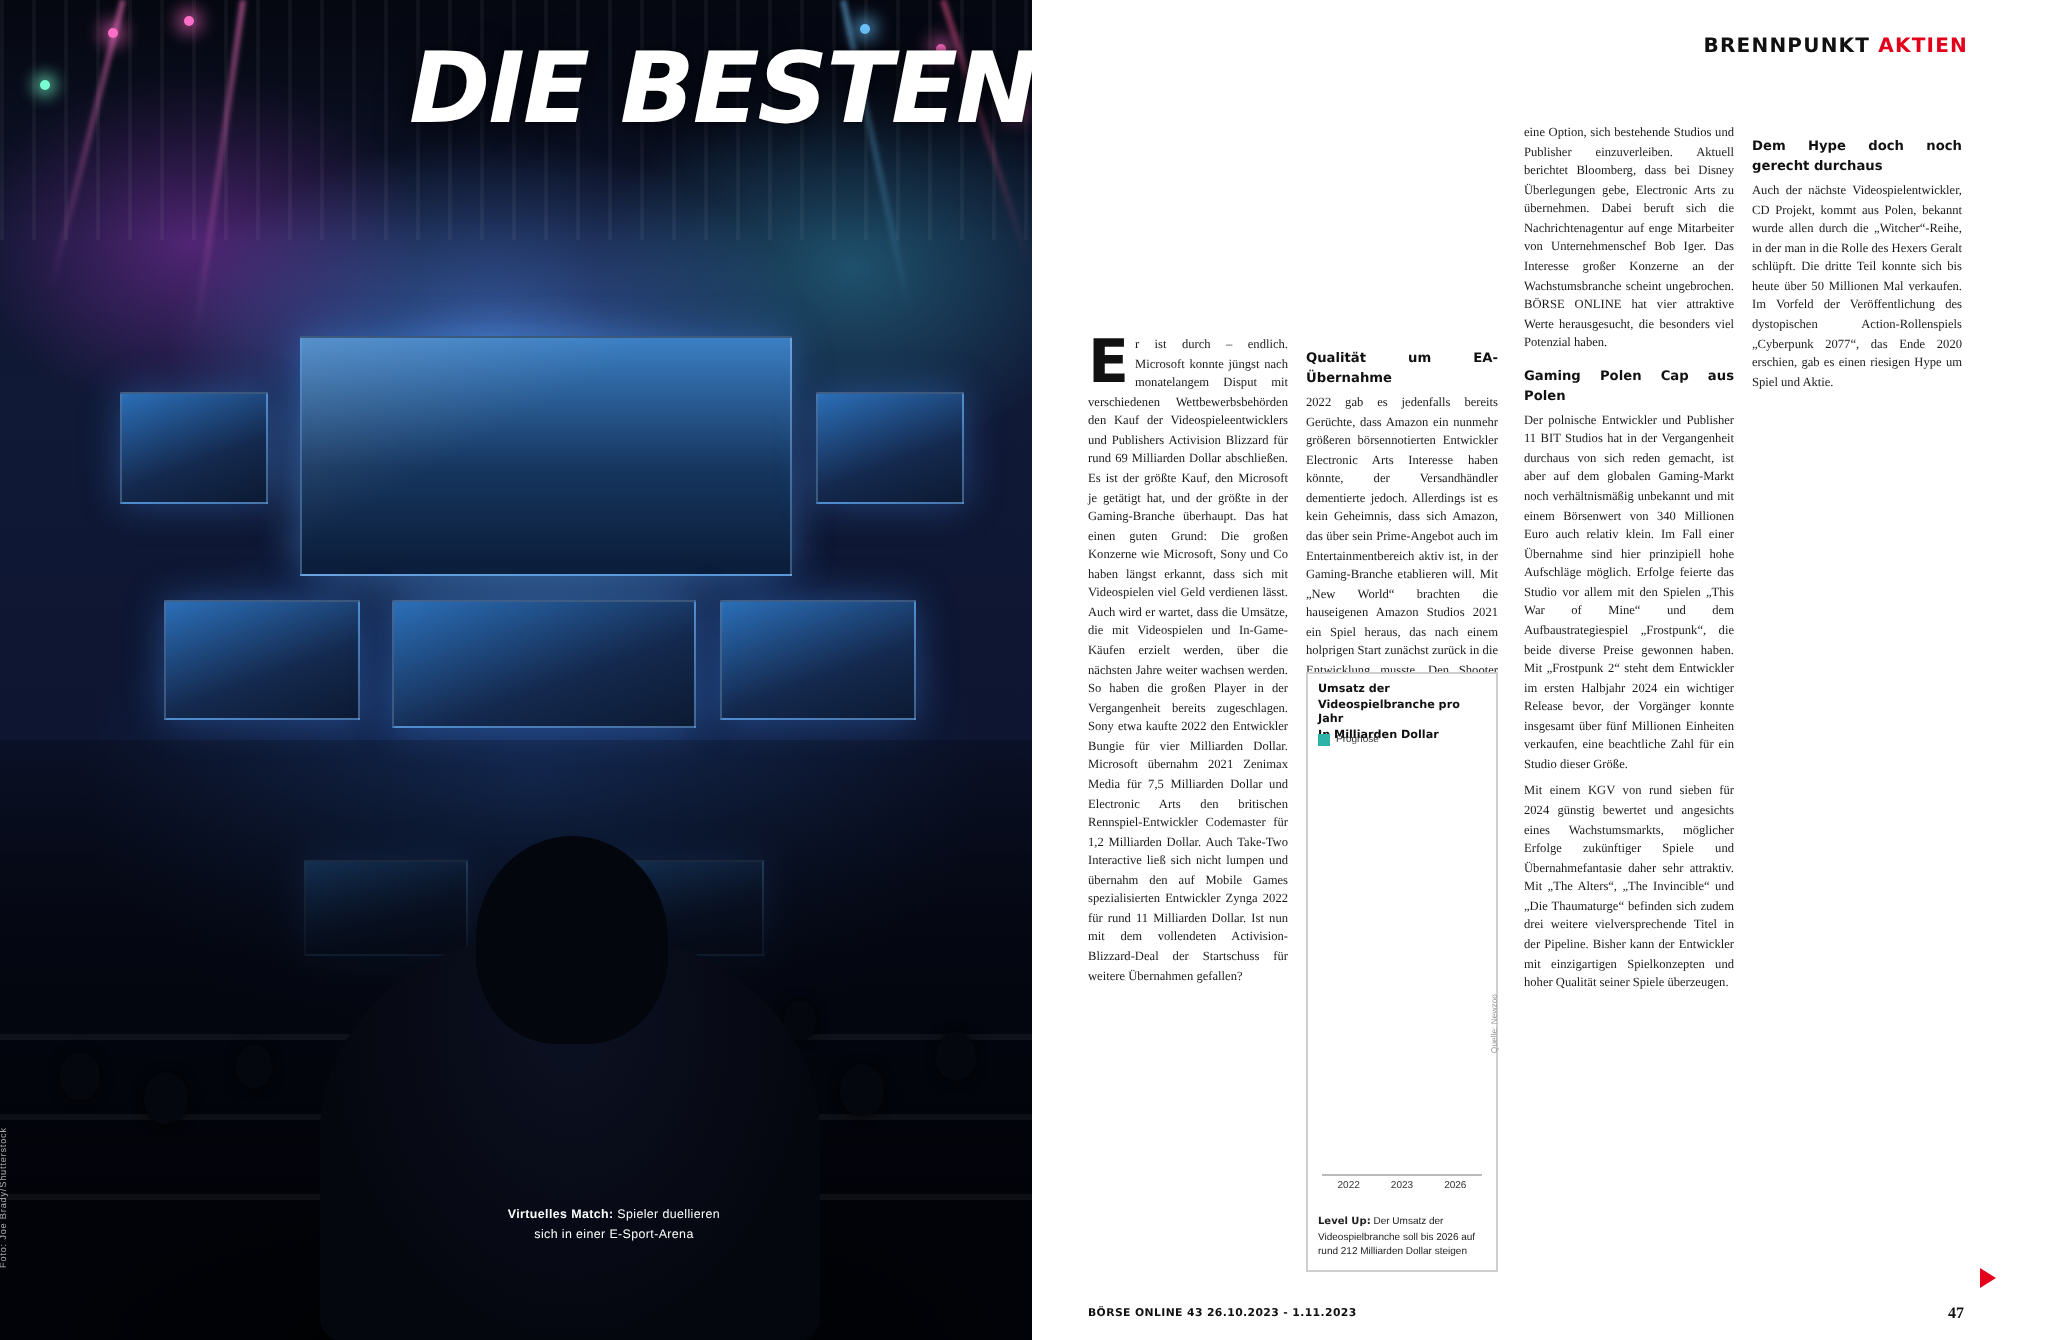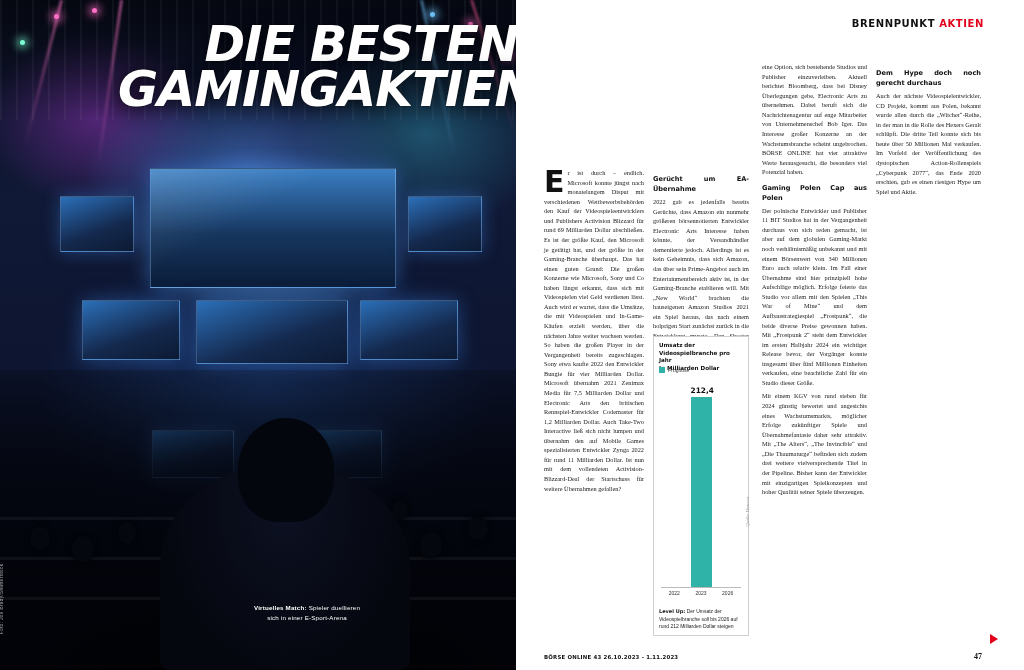--- a/index.html
+++ b/index.html
@@ -403,21 +403,20 @@
     <div class="head" style="left:30px; bottom:120px; width:20px; height:24px;"></div>
     <div class="head" style="left:72px; bottom:108px; width:22px; height:26px;"></div>
     <div class="head" style="left:118px; bottom:126px; width:18px; height:22px;"></div>
     <div class="head" style="left:420px; bottom:112px; width:22px; height:26px;"></div>
     <div class="head" style="left:468px; bottom:130px; width:20px; height:24px;"></div>
     <div class="head" style="left:392px; bottom:150px; width:16px; height:20px;"></div>
     <div class="fg-person"></div>
 
     <div class="headline">
       <span class="l1">DIE BESTEN</span>
-      <span class="l2">GAMINGAKTIEN</span>
     </div>
 
     <div class="caption-box">
       <b>Virtuelles Match:</b><span> Spieler duellieren sich in einer E-Sport-Arena</span>
     </div>
     <div class="photo-credit">Foto: Joe Brady/Shutterstock</div>
   </div>
 
   <div class="gutter-shadow"></div>
 
@@ -428,40 +427,36 @@
     </div>
 
 
     <div class="col col1">
       <p>
         <span class="dropcap">E</span><span>r ist durch – endlich. Microsoft konnte jüngst nach monatelangem Disput mit verschiedenen Wettbewerbsbehörden den Kauf der Videospieleentwicklers und Publishers Activision Blizzard für rund 69 Milliarden Dollar abschließen. Es ist der größte Kauf, den Microsoft je getätigt hat, und der größte in der Gaming-Branche überhaupt. Das hat einen guten Grund: Die großen Konzerne wie Microsoft, Sony und Co haben längst erkannt, dass sich mit Videospielen viel Geld verdienen lässt. Auch wird er wartet, dass die Umsätze, die mit Videospielen und In-Game-Käufen erzielt werden, über die nächsten Jahre weiter wachsen werden. So haben die großen Player in der Vergangenheit bereits zugeschlagen. Sony etwa kaufte 2022 den Entwickler Bungie für vier Milliarden Dollar. Microsoft übernahm 2021 Zenimax Media für 7,5 Milliarden Dollar und Electronic Arts den britischen Rennspiel-Entwickler Codemaster für 1,2 Milliarden Dollar. Auch Take-Two Interactive ließ sich nicht lumpen und übernahm den auf Mobile Games spezialisierten Entwickler Zynga 2022 für rund 11 Milliarden Dollar. Ist nun mit dem vollendeten Activision-Blizzard-Deal der Startschuss für weitere Übernahmen gefallen?</span>
       </p>
     </div>
 
     <div class="col col2">
-      <div class="subhead">Gerücht um EA-Übernahme</div>
+      <div class="subhead">Qualität um EA-Übernahme</div>
       <p>2022 gab es jedenfalls bereits Gerüchte, dass Amazon ein nunmehr größeren börsennotierten Entwickler Electronic Arts Interesse haben könnte, der Versandhändler dementierte jedoch. Allerdings ist es kein Geheimnis, dass sich Amazon, das über sein Prime-Angebot auch im Entertainmentbereich aktiv ist, in der Gaming-Branche etablieren will. Mit „New World“ brachten die hauseigenen Amazon Studios 2021 ein Spiel heraus, das nach einem holprigen Start zunächst zurück in die Entwicklung musste. Den Shooter „Crucible“ musste Amazon komplett einstellen. So ist es für die großen Konzerne, die Inhalte für ihre Plattformen suchen,</p>
     </div>
 
     <div class="chart-box">
       <div class="chart-title">
         <span>Umsatz der Videospielbranche pro Jahr</span><br>
         <span>In Milliarden Dollar</span>
       </div>
       <div class="chart-legend">
         <span class="legend-swatch"></span>
         <span>Prognose</span>
       </div>
 
       <div class="plot">
         <div class="bars">
-          <div class="bar-wrap">
-            <div class="bar-val">212,4</div>
-            <div class="bar teal" style="height:190px;"></div>
-          </div>
         </div>
       </div>
       <div class="axis"></div>
       <div class="xticks">
         <span>2022</span>
         <span>2023</span>
         <span>2026</span>
       </div>
       <div class="chart-source">Quelle: Newzoo</div>
       <div class="chart-caption">

